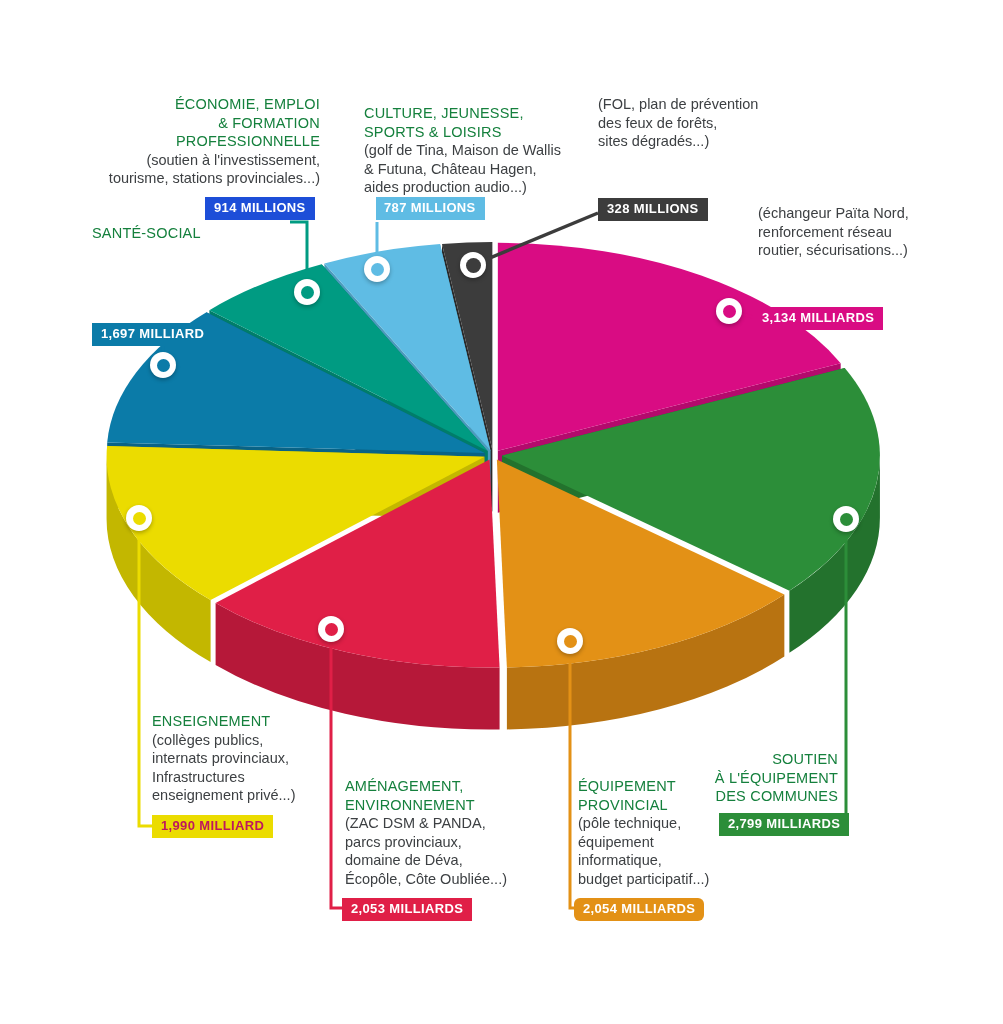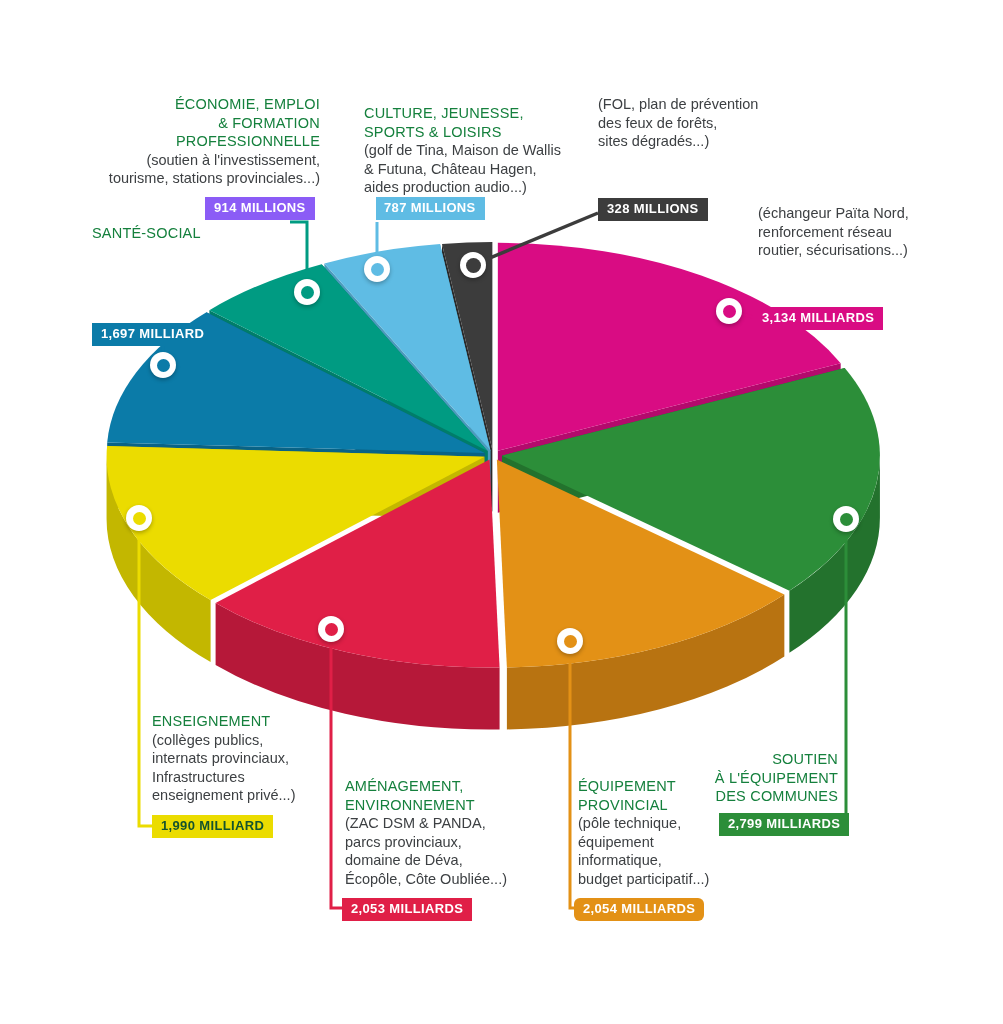--- a/index.html
+++ b/index.html
@@ -34,21 +34,21 @@
   .badge{
     display:inline-block;
     padding:4px 9px 5px 9px;
     font-size:13px;
     font-weight:bold;
     letter-spacing:.35px;
     color:#ffffff;
     white-space:nowrap;
     line-height:14px;
   }
-  .badge.on-yellow{color:#14532d;}
+  .badge.on-yellow{color:#be185d;}
 
   .badge-wrap{position:absolute;}
 
   
   .cond .title{letter-spacing:-.1px;font-size:14px;}
 
   
   .dot{
     position:absolute;
     width:26px;height:26px;
@@ -144,21 +144,21 @@
     </div>
 
   <div class="label align-right" style="left:20px;top:95px;width:300px;">
     <div class="title">ÉCONOMIE, EMPLOI
 &amp; FORMATION
 PROFESSIONNELLE</div>
     <div class="sub">(soutien à l'investissement,
 tourisme, stations provinciales...)</div>
   </div>
   <div class="badge-wrap" style="left:205px;top:197px;">
-    <span class="badge" style="background:#8b5cf6;">914 MILLIONS</span>
+    <span class="badge" style="background:#1d4ed8;">914 MILLIONS</span>
   </div>
 
   <div class="label align-left" style="left:364px;top:104px;width:220px;">
     <div class="title">CULTURE, JEUNESSE,
 SPORTS &amp; LOISIRS</div>
     <div class="sub">(golf de Tina, Maison de Wallis
 &amp; Futuna, Château Hagen,
 aides production audio...)</div>
   </div>
   <div class="badge-wrap" style="left:376px;top:197px;">

